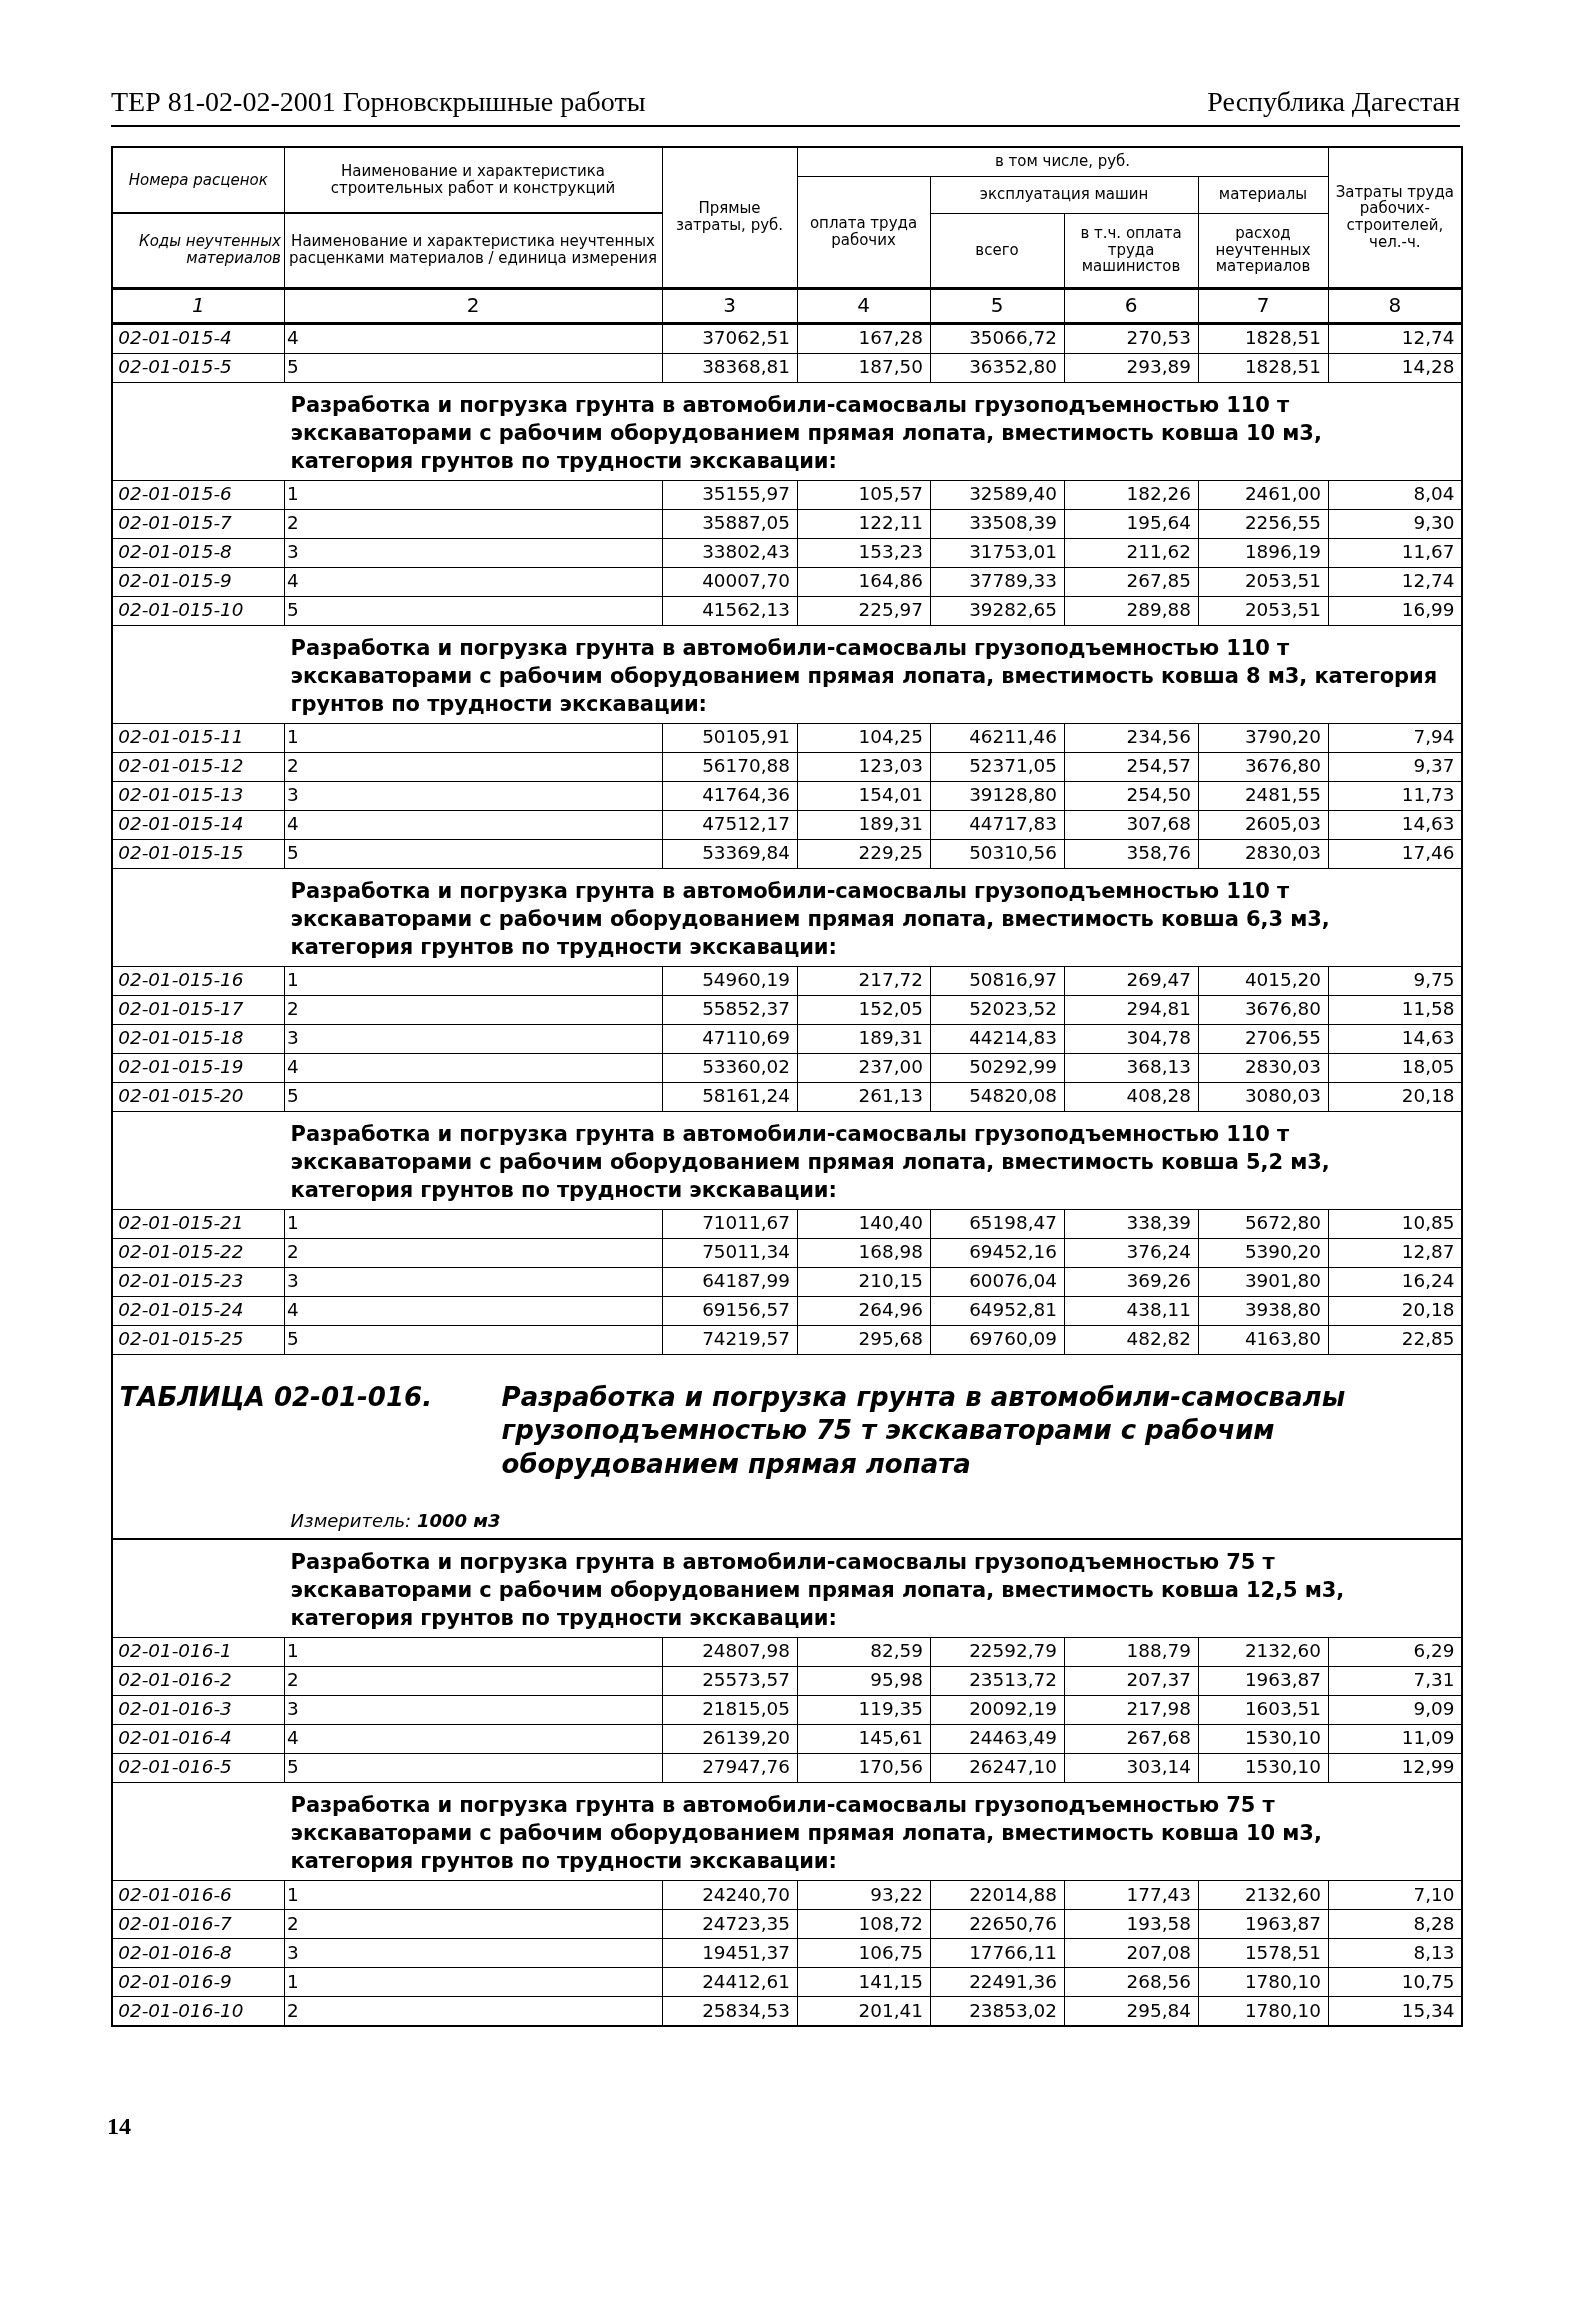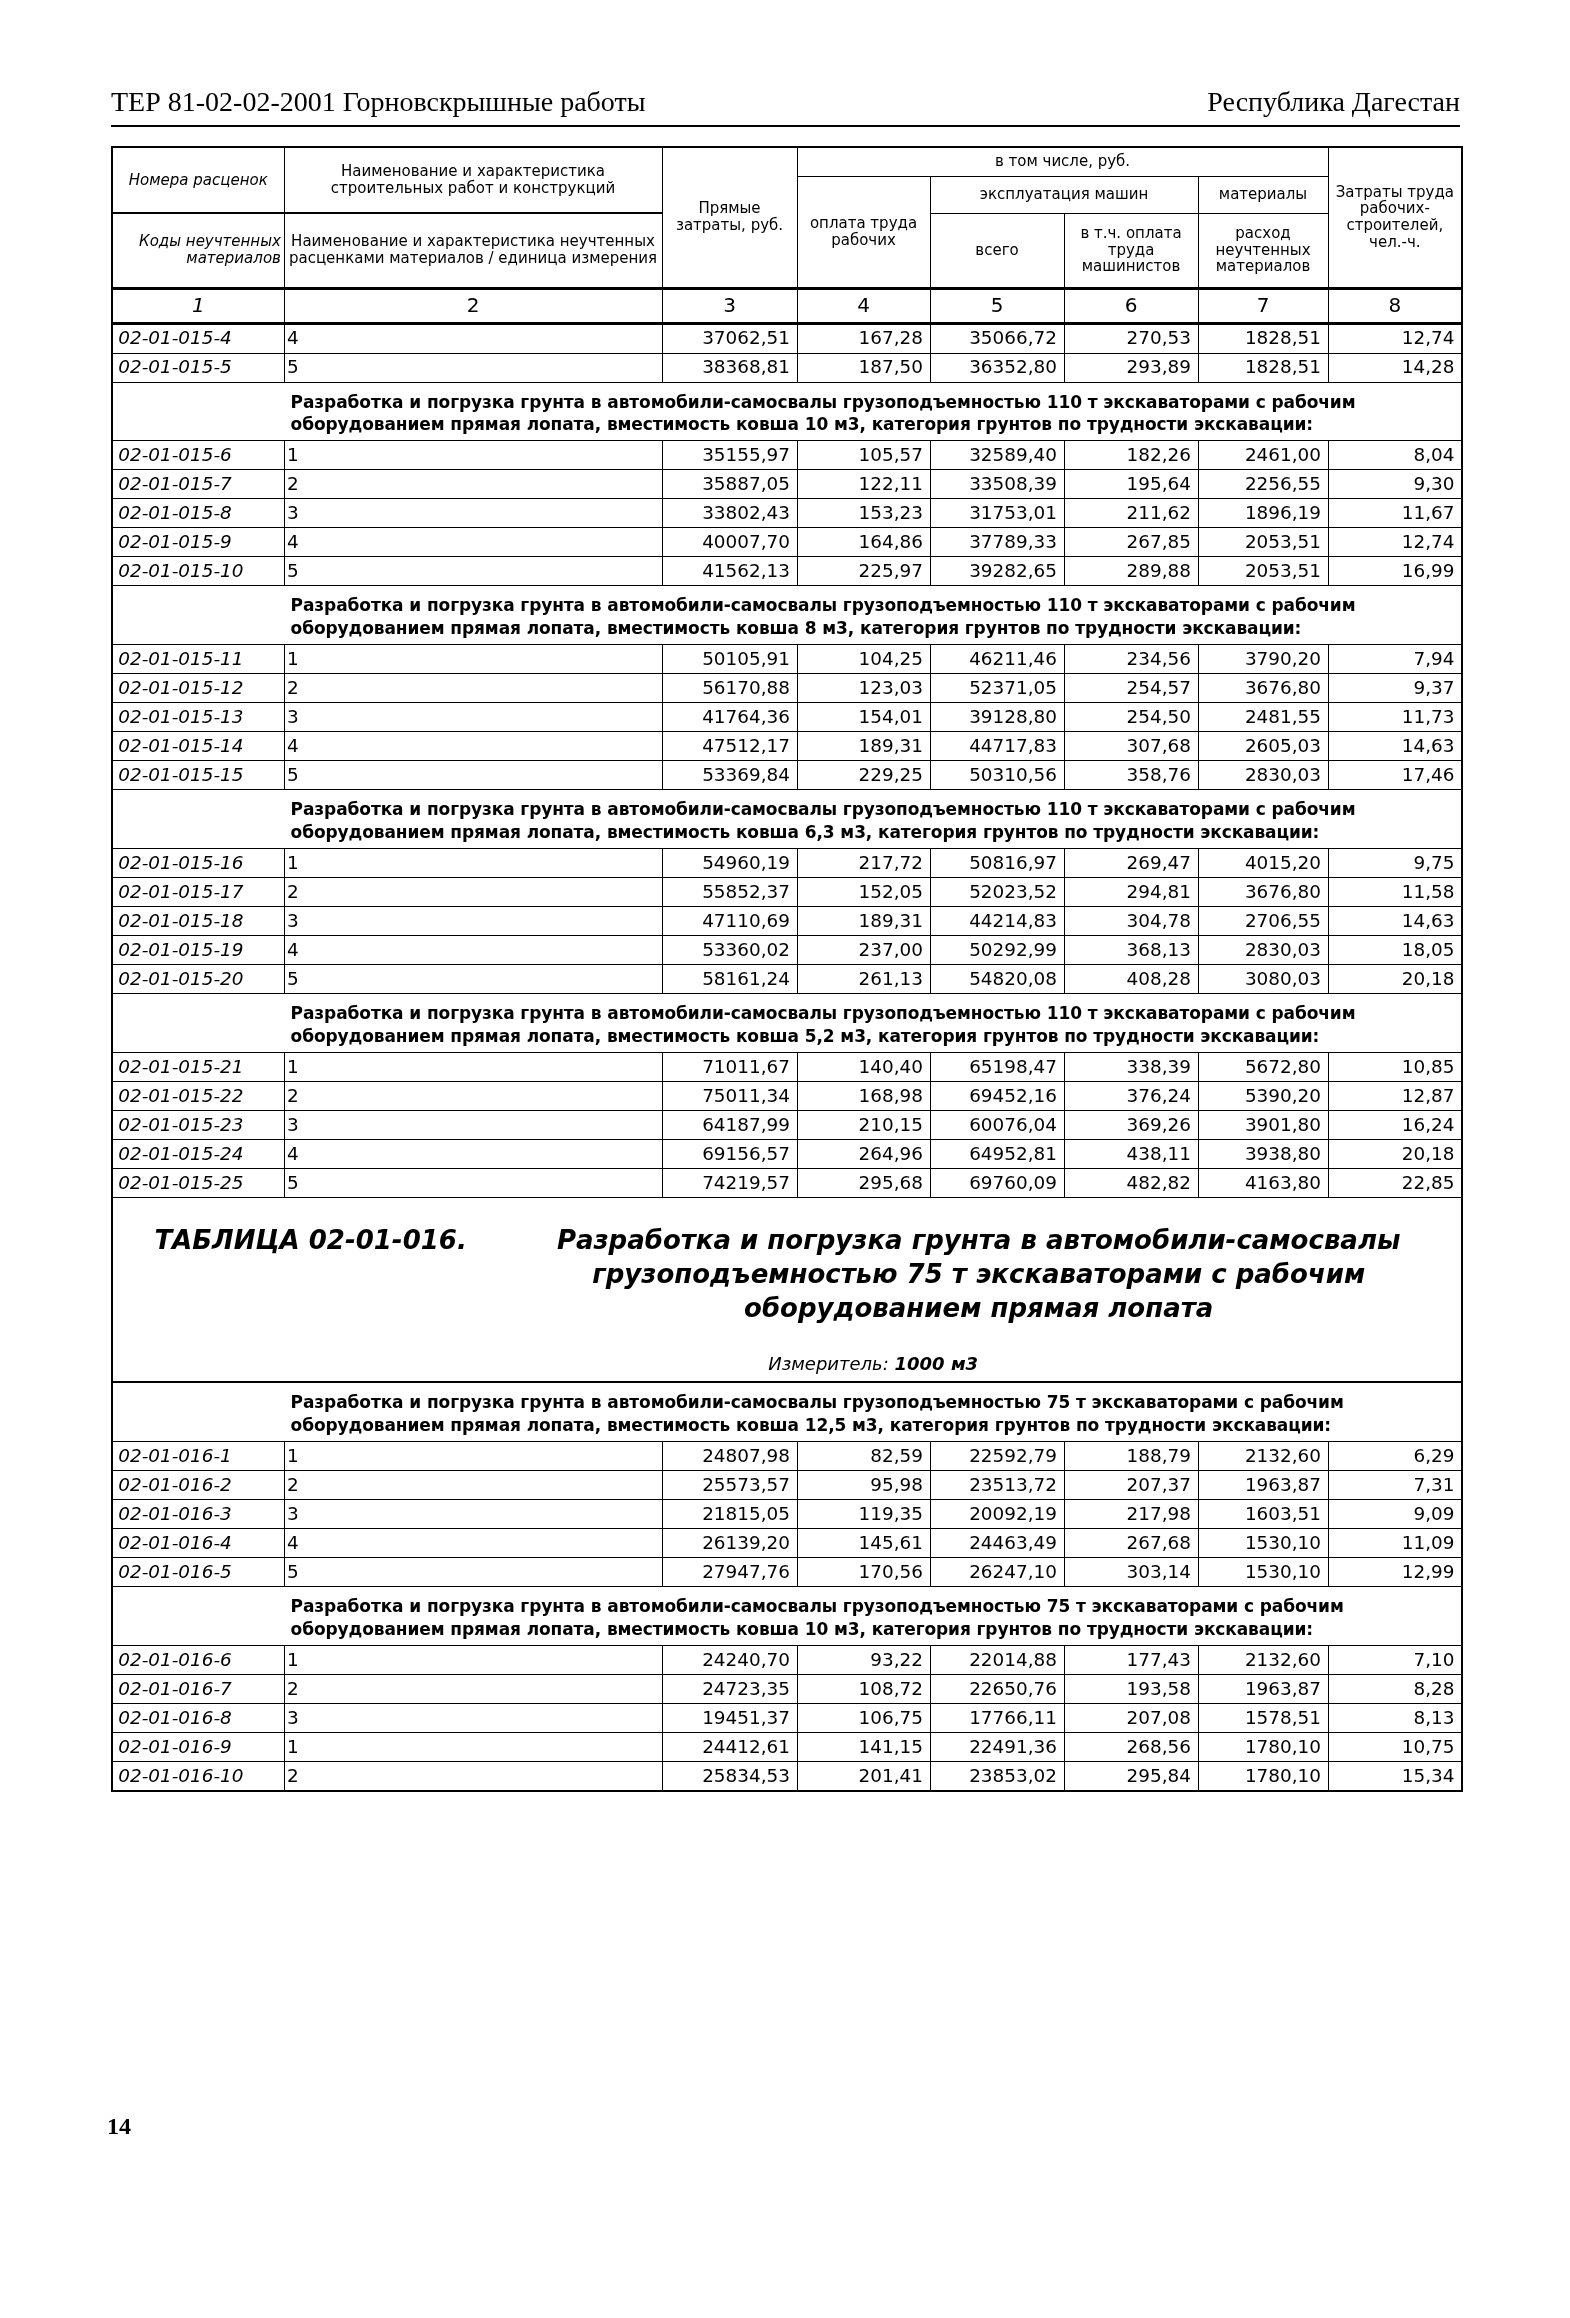--- a/index.html
+++ b/index.html
@@ -11,22 +11,22 @@
   table.main { position:absolute; top:146px; left:111px; width:1349px; border-collapse:collapse;
                font-family:"DejaVu Sans", sans-serif; table-layout:fixed; }
   table.main td, table.main th { border:1.3px solid #000; padding:0 5.3px; font-size:18px; line-height:1.12; }
   table.main th { font-weight:normal; text-align:center; vertical-align:middle; font-size:15px; padding:0 2.6px; }
   tr.numrow td { text-align:center; height:32px; font-size:20px; border-top:3.3px solid #000; border-bottom:3.3px solid #000; }
   tr.data td { height:28px; font-size:18.4px; white-space:nowrap; }
   tr.data td.code { text-align:left; padding-left:5.3px; }
   tr.data td.name { text-align:left; padding-left:2.6px; }
   tr.data td.num { text-align:right; padding-right:6.6px; }
   tr.section td { border-left:none; border-right:none; }
-  tr.section td.sec-text { font-weight:bold; font-size:17px; line-height:1.35; padding:8px 12px 4px 6.6px; letter-spacing:-0.1px; }
-  tr.table-title td { border-left:none; border-right:none; padding:26px 5.3px 6.6px 6.6px;text-align:center; }
+  tr.section td.sec-text { font-weight:bold; font-size:21px; line-height:1.35; padding:8px 12px 4px 6.6px; letter-spacing:-0.1px; }
+  tr.table-title td { border-left:none; border-right:none; padding:26px 5.3px 6.6px 6.6px; }
   .tt-wrap { display:flex; font-family:"DejaVu Sans", sans-serif; font-weight:bold; font-size:26px; line-height:1.3; }
   .tt-label { white-space:nowrap; width:382px; flex:none; }
   .tt-text { flex:1; }
   .measure { margin:29px 0 0 171px; font-size:18px; }
   .measure b { font-weight:bold; }
   .pagenum { position:absolute; left:107px; top:2113px; font-family:"Liberation Serif", serif; font-weight:bold; font-size:24px; }
   .frame-left { border-left:2.6px solid #000 !important;font-style:italic; }
   .frame-right { border-right:2.6px solid #000 !important; }
 </style>
 </head>

